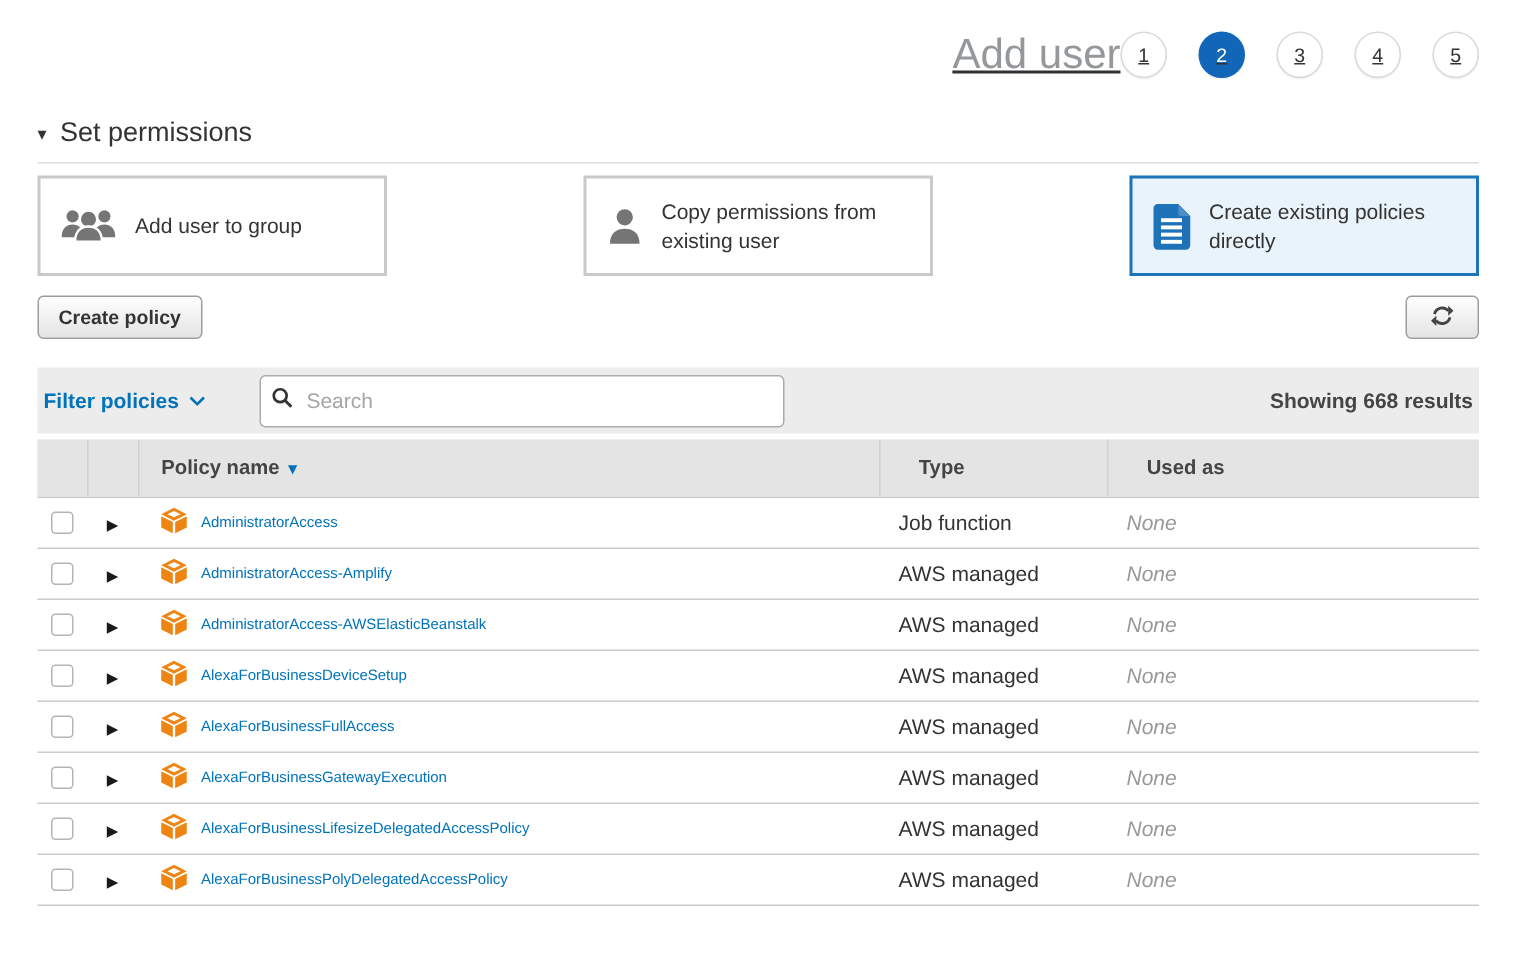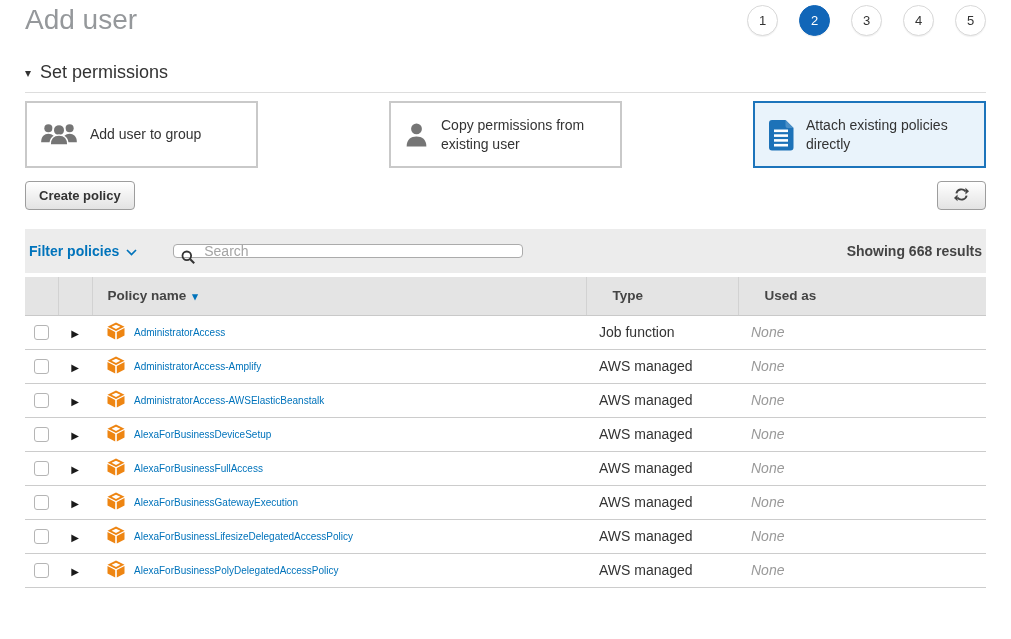--- a/index.html
+++ b/index.html
@@ -6,21 +6,21 @@
   html, body { margin: 0; padding: 0; }
   body {
     width: 1011px; height: 639px;
     background: #fff;
     font-family: "Liberation Sans", sans-serif;
     color: #333;
   }
   .container { padding: 0 25px; }
 
   
-  .top-bar { display: flex; justify-content: space-between; align-items: center; padding-top: 4px; }
+  .top-bar { display: flex; justify-content: flex-end; align-items: center; padding-top: 20px; text-decoration: underline; }
   .page-title { font-size: 28px; font-weight: 400; color: #95989b; }
   .steps { display: flex; gap: 21px; }
   .step {
     width: 31px; height: 31px; border-radius: 50%;
     border: 1px solid #d9d9d9; background: #fff; color: #333;
     font-size: 13px; display: flex; align-items: center; justify-content: center;
     box-shadow: 0 1px 1px rgba(0,0,0,0.06);
   }
   .step.active { background: #1166b8; border-color: #1166b8; color: #fff; }
 
@@ -56,21 +56,21 @@
 
   
   .filter-bar {
     margin-top: 19px; background: #ececec; height: 44px;
     display: flex; align-items: center; padding: 0 4px;
   }
   .filter-dropdown { display: flex; align-items: center; gap: 7px; cursor: pointer; }
   .filter-label { color: #0073bb; font-weight: bold; font-size: 14px; }
   .search-box { position: relative; margin-left: 36px; }
   .search-input {
-    width: 350px; height: 14px; border: 1px solid #ababab; border-radius: 4px;
+    width: 350px; height: 35px; border: 1px solid #ababab; border-radius: 4px;
     padding: 0 8px 0 30px; font-size: 14px; font-family: "Liberation Sans", sans-serif;
     background: #fff; color: #333;
   }
   .search-input::placeholder { color: #a5a5a5; }
   .search-icon { position: absolute; left: 8px; top: 8px; }
   .results { margin-left: auto; font-weight: bold; color: #444; font-size: 14px; }
 
   
   table { width: 100%; border-collapse: collapse; table-layout: fixed; margin-top: 4px; }
   col.c-check { width: 33px; } col.c-expand { width: 34px; }
@@ -145,21 +145,21 @@
       <span class="card-icon">
         <svg width="28" height="32" viewBox="0 0 28 32">
           <path d="M5 1 h13.5 l8 8 v19.5 a3 3 0 0 1 -3 3 H5 a3 3 0 0 1 -3 -3 V4 a3 3 0 0 1 3 -3 z" fill="#1d72b8"></path>
           <path d="M18.5 1 l8 8 h-6 a2 2 0 0 1 -2 -2 z" fill="#4a8fc7"></path>
           <rect x="7" y="10.5" width="14" height="2.6" fill="#fff"></rect>
           <rect x="7" y="15.3" width="14" height="2.6" fill="#fff"></rect>
           <rect x="7" y="20.1" width="14" height="2.6" fill="#fff"></rect>
           <rect x="7" y="24.9" width="14" height="2.6" fill="#fff"></rect>
         </svg>
       </span>
-      <span class="card-label">Attach existing policies directly</span>
+      <span class="card-label">Create existing policies directly</span>
     </div>
   </div>
 
   <div class="toolbar">
     <button class="btn">Create policy</button>
     <button class="btn btn-refresh">
       <span>
         <svg width="15" height="15" viewBox="0 0 16 16">
           <path d="M2.5 6.8 A 5.6 5.6 0 0 1 12.3 4.6" fill="none" stroke="#444" stroke-width="2"></path>
           <polygon points="12.2,0.8 12.2,8 16,4.4" fill="#444"></polygon>

